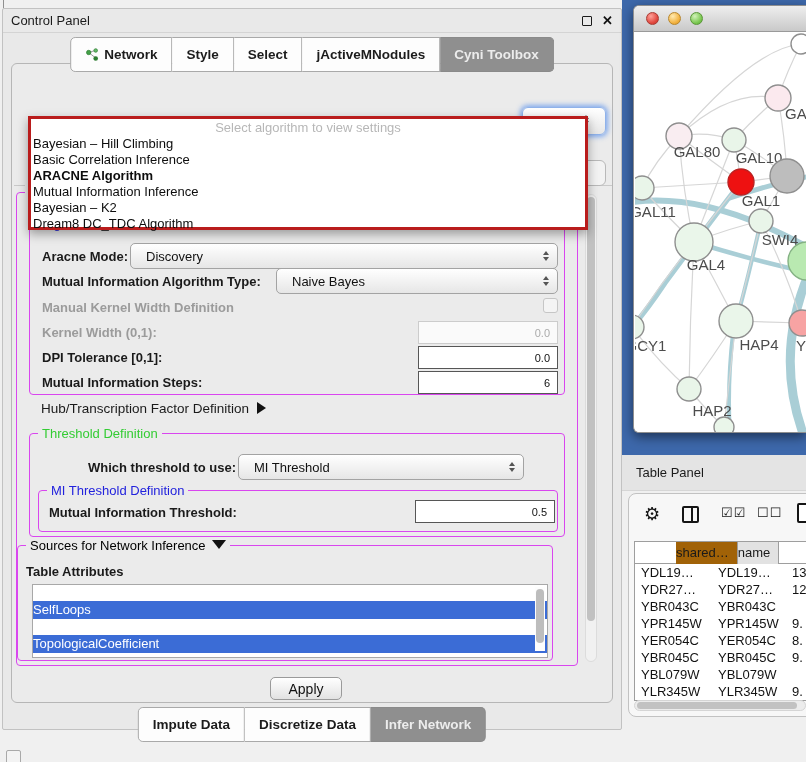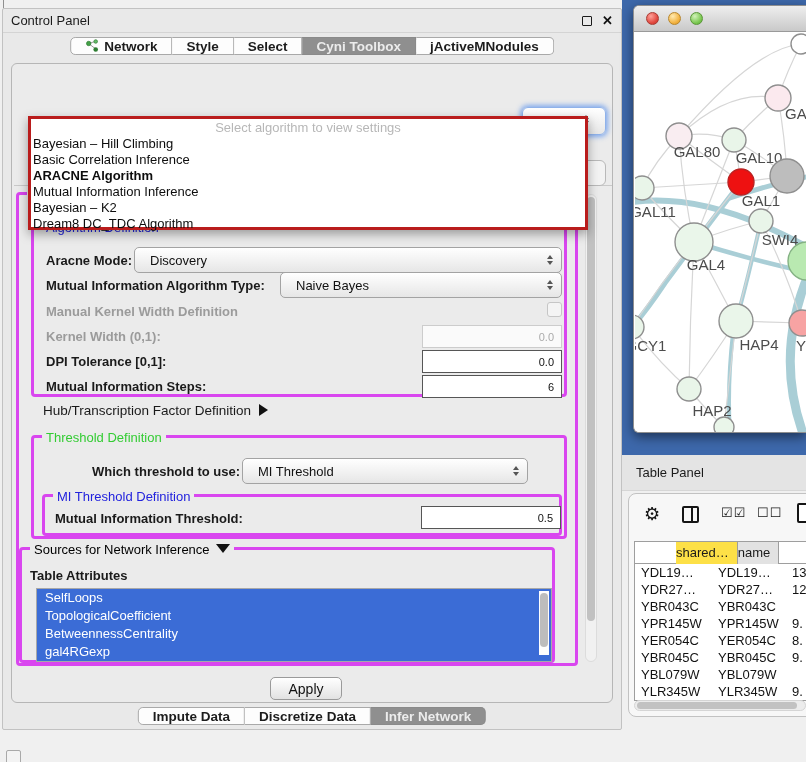--- a/index.html
+++ b/index.html
@@ -10,21 +10,21 @@
   #control-panel{position:absolute;left:2px;top:8px;width:620px;height:722px;
     background:#e9e9e9;border:1px solid #c2c2c2;border-radius:2px;}
   #cp-titlebar{position:absolute;left:0;top:0;width:100%;height:24px;display:flex;align-items:center;
     padding:0 8px;border-bottom:1px solid #d4d4d4;text-align:center;}
   #cp-title{font-size:13px;color:#1b1b1b;}
   #cp-float{margin-left:auto;width:10px;height:10px;border:1.6px solid #1b1b1b;border-radius:1px;}
   #cp-close{margin-left:10px;font-size:13px;font-weight:bold;color:#111;line-height:10px;}
 
   
   #top-tabs{position:absolute;top:28px;left:50%;transform:translateX(-50%);display:flex;z-index:60;}
-  .seg{height:18px;display:flex;align-items:center;gap:5px;padding:0 14px;background:#fdfdfd;
+  .seg{height:35px;display:flex;align-items:center;gap:5px;padding:0 14px;background:#fdfdfd;
     border:1px solid #a9a9a9;border-left:none;font-size:13.5px;font-weight:600;color:#1c1c1c;white-space:nowrap;}
   #top-tabs .seg:first-child,#bottom-tabs .seg:first-child{border-left:1px solid #a9a9a9;border-radius:5px 0 0 5px;}
   #top-tabs .seg:last-child,#bottom-tabs .seg:last-child{border-radius:0 5px 5px 0;}
   .seg-sel{background:#8f8f8f;color:#ececec;border-color:#8a8a8a;}
   .tabicon{display:inline-flex;}
 
   
   #main-panel{position:absolute;left:8px;top:54px;width:602px;height:640px;
     background:#ebebeb;border:1px solid #b6b6b6;border-radius:6px;}
   #mp-divider{position:absolute;left:2px;top:121px;width:598px;height:1px;background:#c9c9c9;}
@@ -36,21 +36,21 @@
     background:#f3f3f3;border:1px solid #b9b9b9;}
 
   
   #algo-dropdown{position:absolute;left:16px;top:52px;width:560px;height:114px;background:#ffffff;
     border:3px solid #b91c1c;box-shadow:0 4px 10px rgba(0,0,0,.35);z-index:50;}
   #dd-placeholder{height:17px;text-align:center;font-size:13px;color:#b7b7b7;line-height:17px;}
   .dd-item{height:16px;line-height:16px;font-size:13px;color:#0d0d0d;padding-left:2px;white-space:nowrap;}
   .dd-item.bold{font-weight:bold;}
 
   
-  .fs{position:absolute;border:3px solid #d946ef;border-radius:4px;}
+  .fs{position:absolute;border:1px solid #d946ef;border-radius:4px;}
   .legend{position:absolute;top:-8px;left:8px;background:#ebebeb;padding:0 4px;font-size:13px;white-space:nowrap;}
   .legend.blue{color:#2222dd;}
   .legend.green{color:#33cc33;}
   .lbl{position:absolute;font-size:13px;font-weight:bold;color:#1a1a1a;white-space:nowrap;}
   .lbl.dis{color:#9b9b9b;}
 
   .combo{position:absolute;height:26px;border:1px solid #a3a3a3;border-radius:5px;
     background:linear-gradient(#ffffff,#e6e6e6);display:flex;align-items:center;font-size:13px;color:#111;}
   .combo-text{padding-left:15px;}
   .stepper{margin-left:auto;margin-right:8px;display:flex;flex-direction:column;gap:2px;align-items:center;}
@@ -69,21 +69,21 @@
   .tri-down{display:inline-block;width:0;height:0;border-left:7px solid transparent;border-right:7px solid transparent;
     border-top:9px solid #111;margin-left:6px;vertical-align:1px;}
 
   
   #set-scroll{position:absolute;left:573px;top:130px;width:12px;height:468px;background:#f1f1f1;
     border:1px solid #dcdcdc;border-radius:6px;}
   #set-thumb{position:absolute;left:1px;top:2px;width:8px;height:424px;background:#c1c1c1;border-radius:5px;}
 
   
   #attr-list{position:absolute;background:#ffffff;border:1px solid #a8a8a8;overflow:hidden;}
-  .attr-item{height:18px;line-height:18px;background:#3b6cd6;color:#ffffff;font-size:13px;padding-left:8px;}
+  .attr-item{height:18px;line-height:18px;background:#3b6cd6;color:#ffffff;font-size:13px;margin-top:16px;}
   #attr-scroll{position:absolute;top:2px;right:2px;width:10px;height:64px;background:#fdfdfd;}
   #attr-thumb{position:absolute;left:1px;top:2px;width:8px;height:54px;background:#bdbdbd;border-radius:5px;}
 
   
   #apply-btn{position:absolute;left:258px;top:613px;width:72px;height:23px;border:1px solid #9a9a9a;border-radius:5px;
     background:linear-gradient(#ffffff,#e2e2e2);font-size:14px;color:#111;display:flex;align-items:center;justify-content:center;}
   #bottom-tabs{position:absolute;top:698px;left:50%;transform:translateX(-50%);display:flex;}
   #bottom-tabs .seg{font-weight:600;}
 
   
@@ -111,21 +111,21 @@
   #colsicon i{position:absolute;left:50%;top:0;width:2px;height:100%;background:#151515;}
   #checkson{left:92px;top:3px;font-size:13px;color:#151515;letter-spacing:1px;}
   #checksoff{left:128px;top:3px;font-size:13px;color:#151515;letter-spacing:1px;}
   #docicon{left:168px;top:1px;width:16px;height:20px;border:2px solid #151515;border-radius:2px;background:#fff;}
 
   #tbl{position:absolute;left:5px;top:47px;width:177px;height:160px;background:#ffffff;
     border:1px solid #9e9e9e;border-right:none;overflow:hidden;}
   #thead{display:flex;height:22px;border-bottom:1px solid #9e9e9e;}
   .th{height:22px;line-height:22px;font-size:13px;color:#1a1a1a;text-align:right;padding-right:8px;
     border-right:1px solid #9e9e9e;background:#e2e2e2;}
-  .th.c0,.th.c2{background:#fde047;margin-left:41px;}
+  .th.c0,.th.c2{background:#a16207;margin-left:41px;}
   .c0{width:77px;}.c1{width:77px;}.c2{flex:1;width:21px;}
   .tr{display:flex;height:17px;}
   .td{height:17px;line-height:17px;font-size:13px;color:#121212;padding-left:6px;white-space:nowrap;overflow:hidden;}
   .td.c2{padding-left:3px;}
   #tbl-hscroll{position:absolute;left:5px;top:206px;width:172px;height:11px;background:#ececec;border:1px solid #d5d5d5;border-radius:6px;}
   #tbl-hthumb{position:absolute;left:2px;top:1px;width:160px;height:7px;background:#c2c2c2;border-radius:4px;}
 
   
   #mini-win{position:absolute;left:6px;top:750px;width:15px;height:14px;border:1px solid #a9a9a9;border-radius:2px;background:#f3f3f3;}
   #top-left-line{position:absolute;left:3px;top:0;width:1px;height:8px;background:#8f8f8f;}
@@ -155,25 +155,25 @@
             </svg>
           </span>
           <span>Network</span>
         </div>
         <div class="seg">
           <span>Style</span>
         </div>
         <div class="seg">
           <span>Select</span>
         </div>
+        <div class="seg">
+          <span>jActiveMNodules</span>
+        </div>
         <div class="seg seg-sel">
           <span>Cyni Toolbox</span>
-        </div>
-        <div class="seg">
-          <span>jActiveMNodules</span>
         </div>
       </div>
 
     <div id="main-panel">
       <div id="mp-divider"></div>
 
       <div class="frag-combo">
         <span class="stepper" style="position:absolute;right:8px;top:7px;">
             <i class="up"></i>
             <i class="dn"></i>

